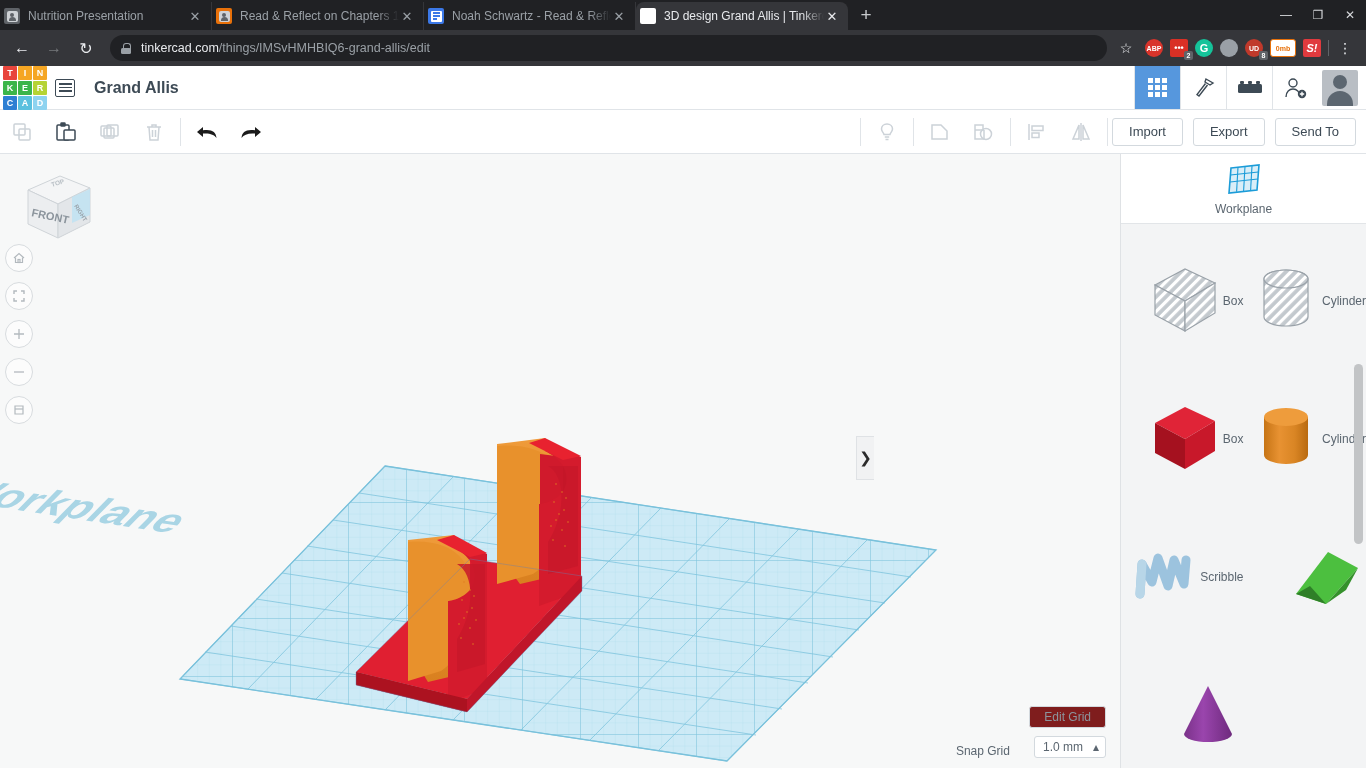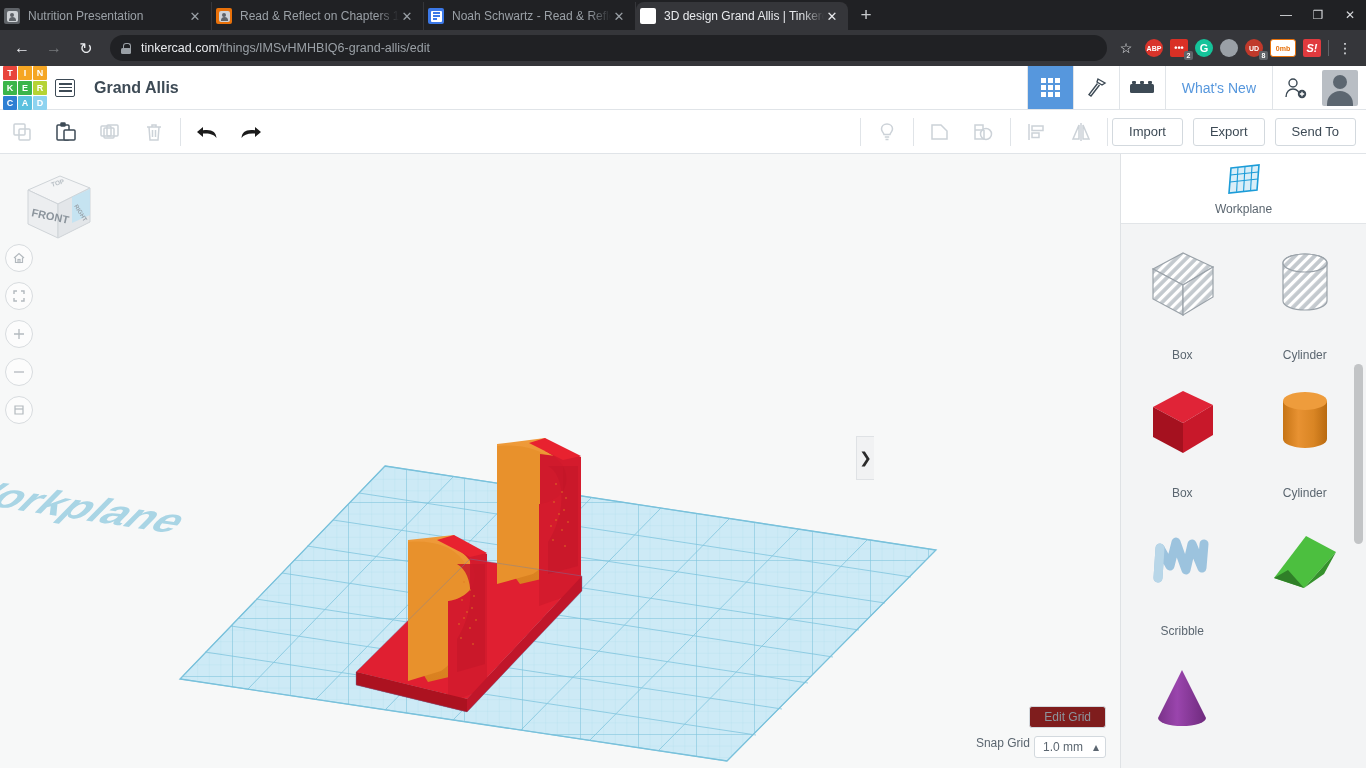--- a/index.html
+++ b/index.html
@@ -254,21 +254,21 @@
   .grid-controls {
     position:absolute; right: 14px; bottom: 10px;
     display:flex; flex-direction:column; align-items:flex-end; gap:8px;
   }
   .edit-grid-btn {
     height: 22px; padding: 0 14px;
     border:1px solid #d3d9de; border-radius:3px; background:#7f1d1d;
     font-size: 12px; color: #8c959d;
     display:flex; align-items:center;
   }
-  .snap-row { display:flex; align-items:flex-start; gap:4px; }
+  .snap-row { display:flex; align-items:flex-end; gap:24px; }
   .snap-label { font-size:12px; color:#5b6670; }
   .snap-select {
     height: 22px; padding: 0 6px 0 8px;
     border:1px solid #d3d9de; border-radius:3px; background:#fff;
     font-size:12px; color:#5b6670; display:flex; align-items:center; gap:10px;
   }
 
   
   .collapse-handle {
     position:absolute; right: 246px; top: 282px;
@@ -307,22 +307,22 @@
     border-top:7px solid #1a1a1a;
   }
   .shapes-scroll {
     flex:1; overflow:hidden; position:relative; padding: 6px 0 0 0;
   }
   .shapes-grid {
     display:grid; grid-template-columns: 1fr 1fr;
     row-gap: 6px;
   }
   .shape-cell {
-    display:flex; flex-direction:column; align-items:center;
-    justify-content:space-between; height: 132px; padding-top: 8px;
+    display:flex; flex-direction:row; align-items:center;
+    justify-content:flex-end; height: 132px; padding-top: 8px;
   }
   .shape-art { height: 92px; display:flex; align-items:center; justify-content:center; }
   .shape-label { font-size:12px; color:#5b6670; margin-top:2px; }
   .panel-scrollbar {
     position:absolute; right:3px; top:140px; width:9px; height:180px;
     background:#c2c4c6; border-radius:5px;
   }
 </style>
 </head>
 <body>
@@ -461,21 +461,20 @@
       </svg>
     </div>
     <div class="hdr-btn">
       <svg width="26" height="18" viewBox="0 0 26 18" fill="#3d4a55">
         <rect x="3" y="2" width="4" height="3" rx="1"></rect>
         <rect x="11" y="2" width="4" height="3" rx="1"></rect>
         <rect x="19" y="2" width="4" height="3" rx="1"></rect>
         <rect x="1" y="5" width="24" height="9" rx="1.5"></rect>
       </svg>
     </div>
-    <div class="whats-new">What's New</div>
     <div class="hdr-btn">
       <svg width="26" height="24" viewBox="0 0 26 24" fill="none" stroke="#3d4a55" stroke-width="1.4">
         <circle cx="10" cy="7" r="4"></circle>
         <path d="M3 21 C3 15.5 6.5 13 10 13 C13.5 13 17 15.5 17 21"></path>
         <circle cx="19" cy="18" r="4.2" fill="#3d4a55" stroke="none"></circle>
         <path d="M19 15.8 v4.4 M16.8 18 h4.4" stroke="#fff" stroke-width="1.3"></path>
       </svg>
     </div>
     <div class="avatar-btn">
       <span class="avatar"></span>

